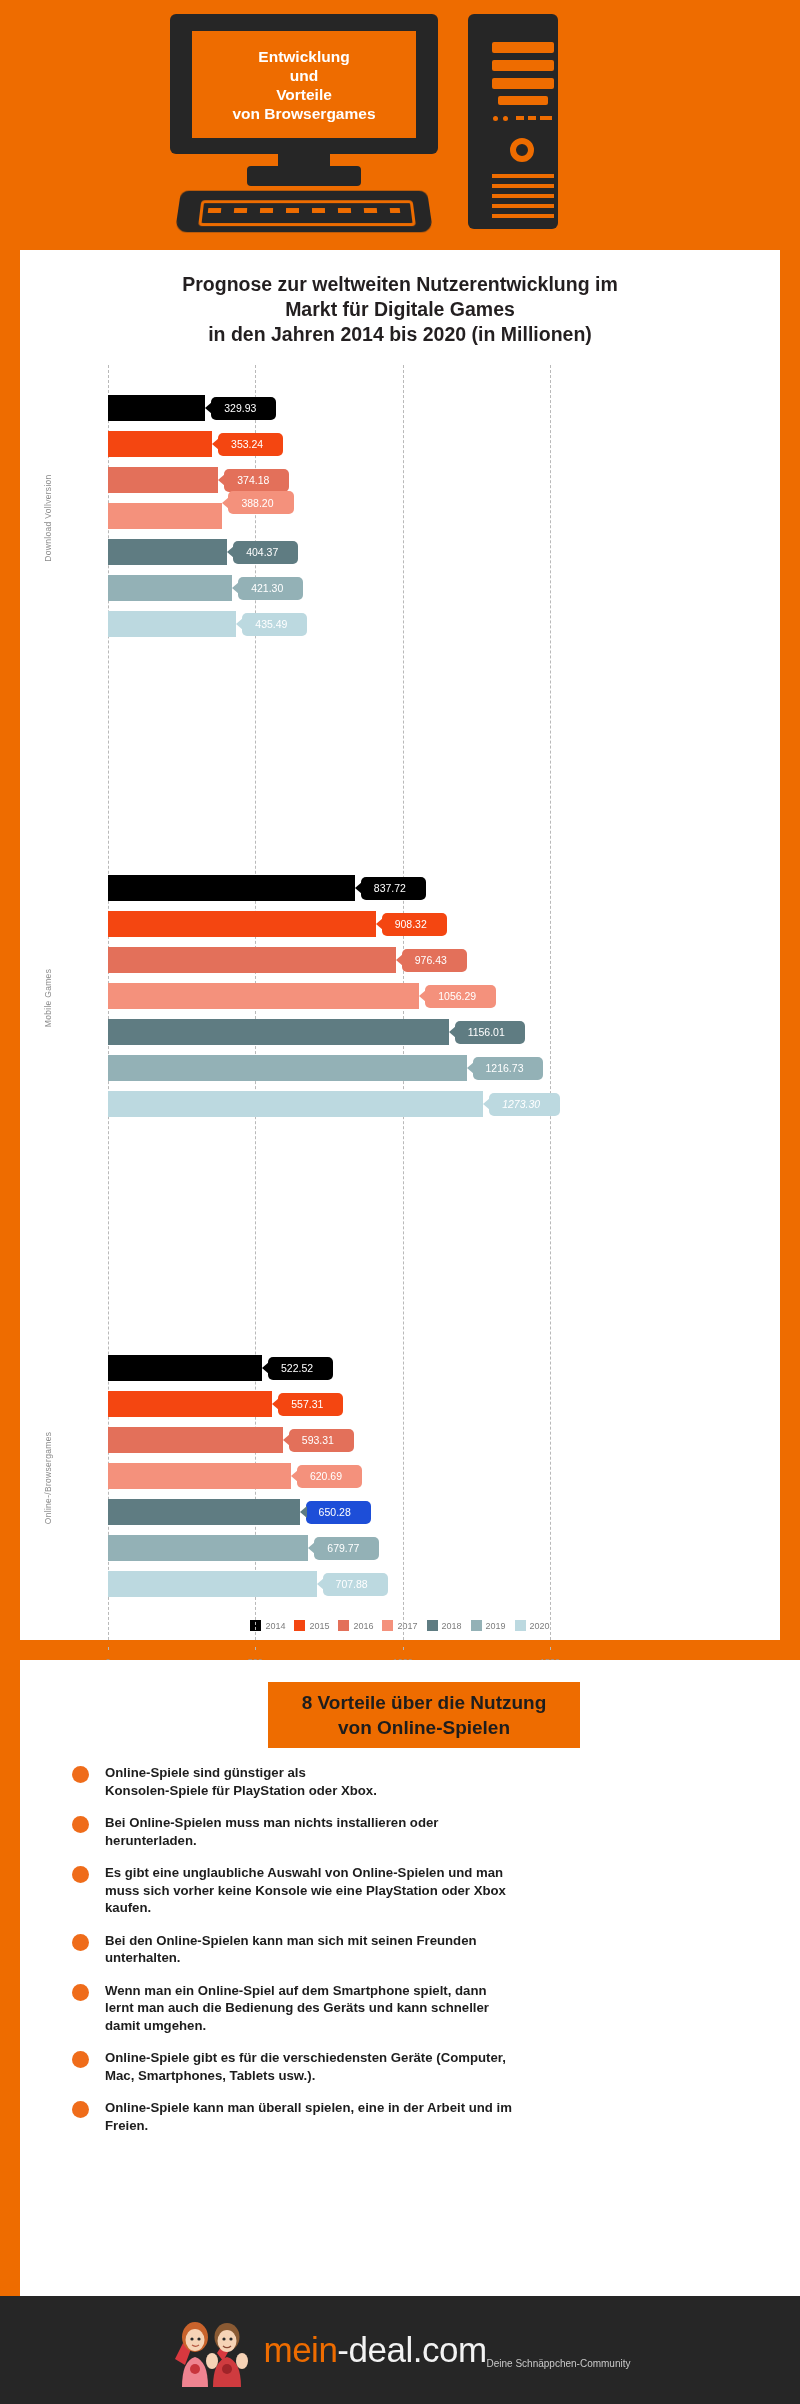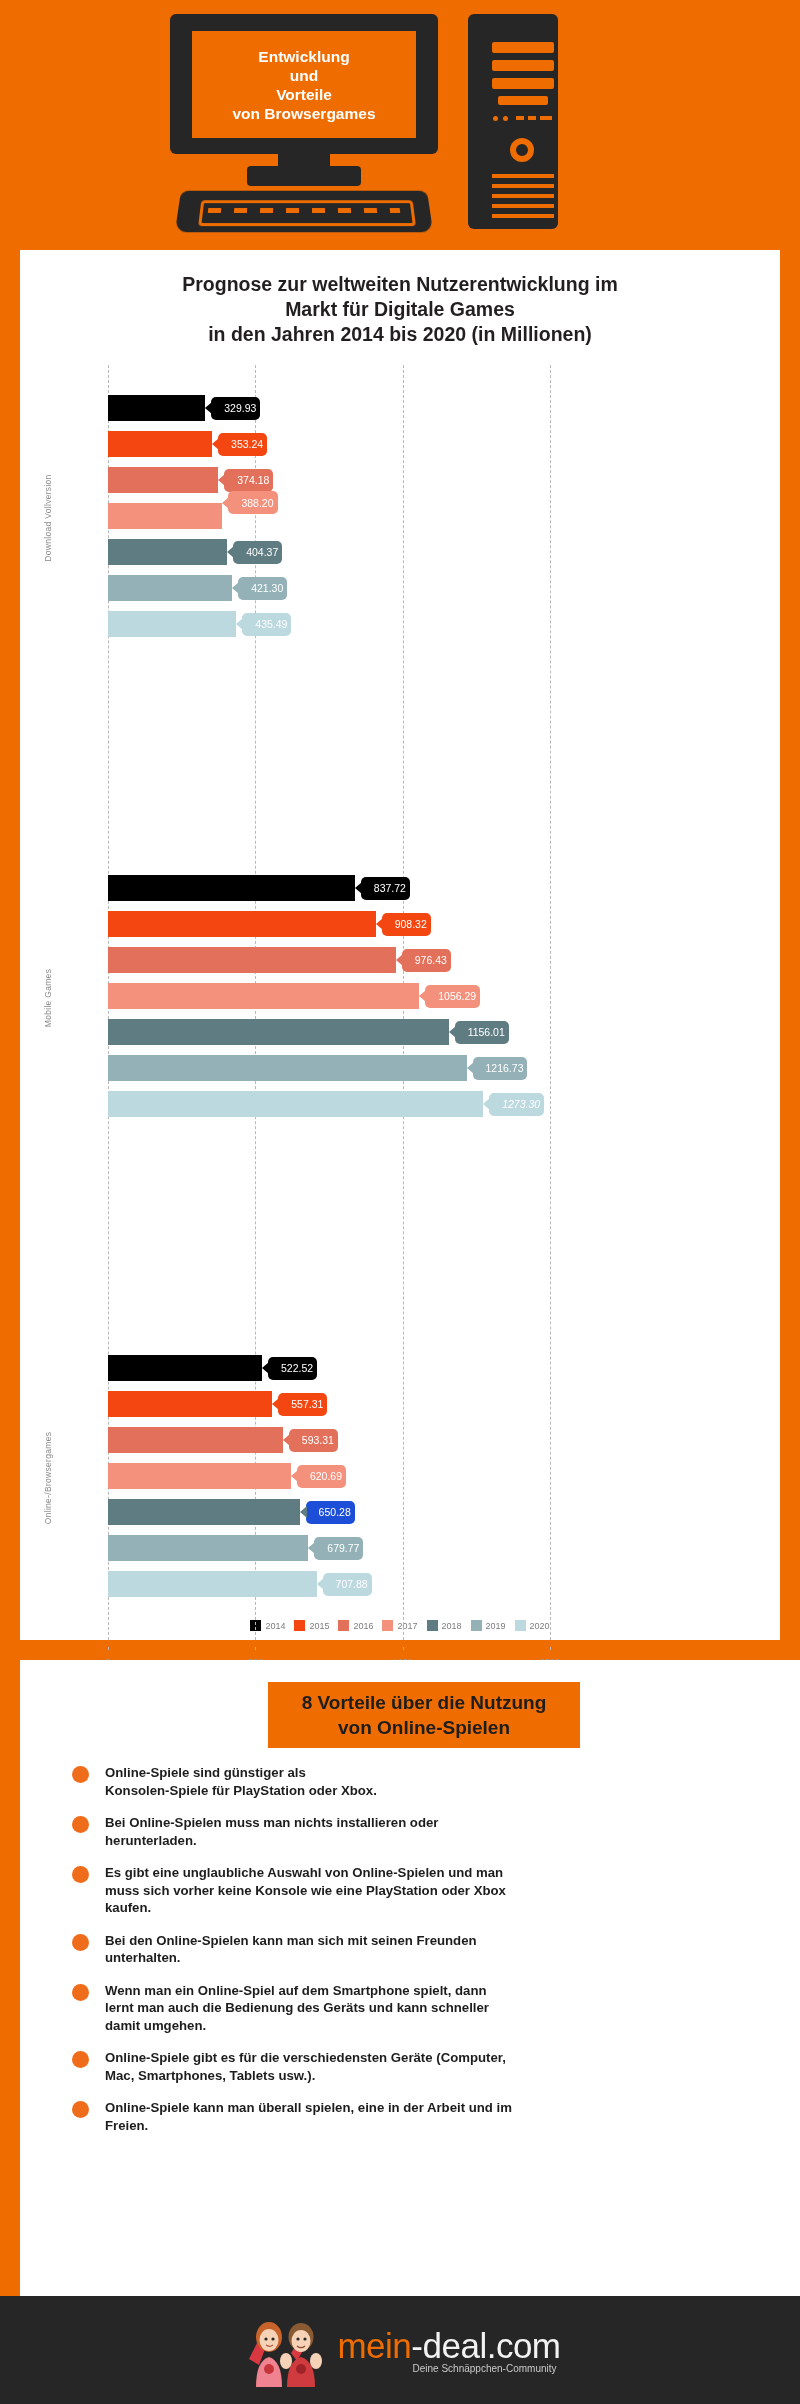--- a/index.html
+++ b/index.html
@@ -46,21 +46,21 @@
   .plot{position:relative;margin:18px 0 0 0;height:1270px;}
   .gridline{position:absolute;top:0;width:0;border-left:1px dashed #b9b9b9;}
   .axis-ticklabel{position:absolute;font-size:9px;color:#9a9a9a;transform:translateX(-50%);}
   .grouplabel{
     position:absolute;color:#8a8a8a;font-size:8.5px;letter-spacing:.3px;white-space:nowrap;
     transform-origin:center center;transform:rotate(-90deg);
   }
   .bar{position:absolute;height:26px;}
   .tag{
     position:absolute;height:23px;border-radius:5px;display:flex;align-items:center;
-    padding:0 4px 0 13px;color:#fff;font-size:10.5px;white-space:nowrap;box-sizing:border-box;
+    padding:0 20px 0 13px;color:#fff;font-size:10.5px;white-space:nowrap;box-sizing:border-box;
   }
   .tag:before{
     content:"";position:absolute;left:-6px;top:50%;margin-top:-6px;
     width:0;height:0;border-top:6px solid transparent;border-bottom:6px solid transparent;
     border-right:7px solid currentColor;
   }
   .legend{position:absolute;left:0;right:0;bottom:4px;display:flex;justify-content:center;
     align-items:center;gap:9px;}
   .legend-item{display:flex;align-items:center;gap:4px;}
   .legend-swatch{width:11px;height:11px;display:inline-block;}
@@ -76,21 +76,21 @@
   .adv-list{padding:16px 30px 0 24px;}
   .adv-item{display:flex;align-items:flex-start;margin-bottom:15px;}
   .bullet{flex:0 0 auto;width:17px;height:17px;border-radius:50%;background:#ef6c1a;margin:2px 16px 0 4px;}
   .adv-text{color:#1d1d1d;font-size:13.2px;line-height:17.5px;font-weight:bold;}
 
   
   .footer{position:absolute;left:0;bottom:0;width:800px;height:108px;background:#262626;
     display:flex;align-items:center;justify-content:center;}
   .logo{display:flex;align-items:center;gap:2px;}
   .avatars{position:relative;width:96px;height:74px;}
-  .logo-text{display:flex;flex-direction:column;align-items:flex-start;}
+  .logo-text{display:flex;flex-direction:row;align-items:flex-start;}
   .logo-main{font-size:35px;color:#f2f2f2;letter-spacing:-.5px;line-height:38px;}
   .logo-main .m{color:#ee6c00;}
   .logo-sub{font-size:10px;color:#c9c9c9;align-self:flex-end;margin-right:4px;margin-top:-2px;}
 
   .sep-bar{position:absolute;left:20px;width:760px;height:5px;background:#ee6c00;}
 </style>
 </head>
 <body>
 
 <div class="page">

